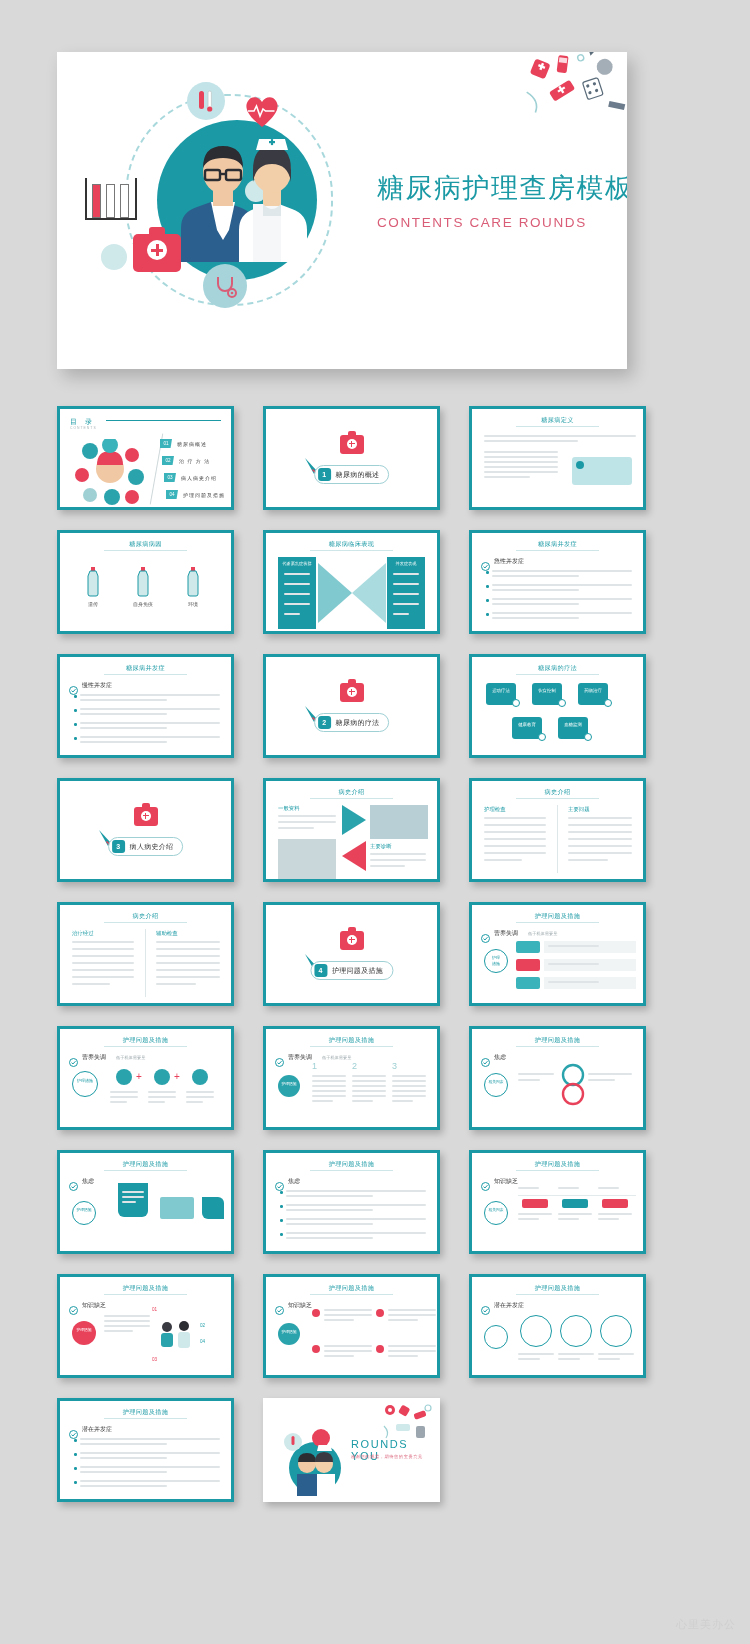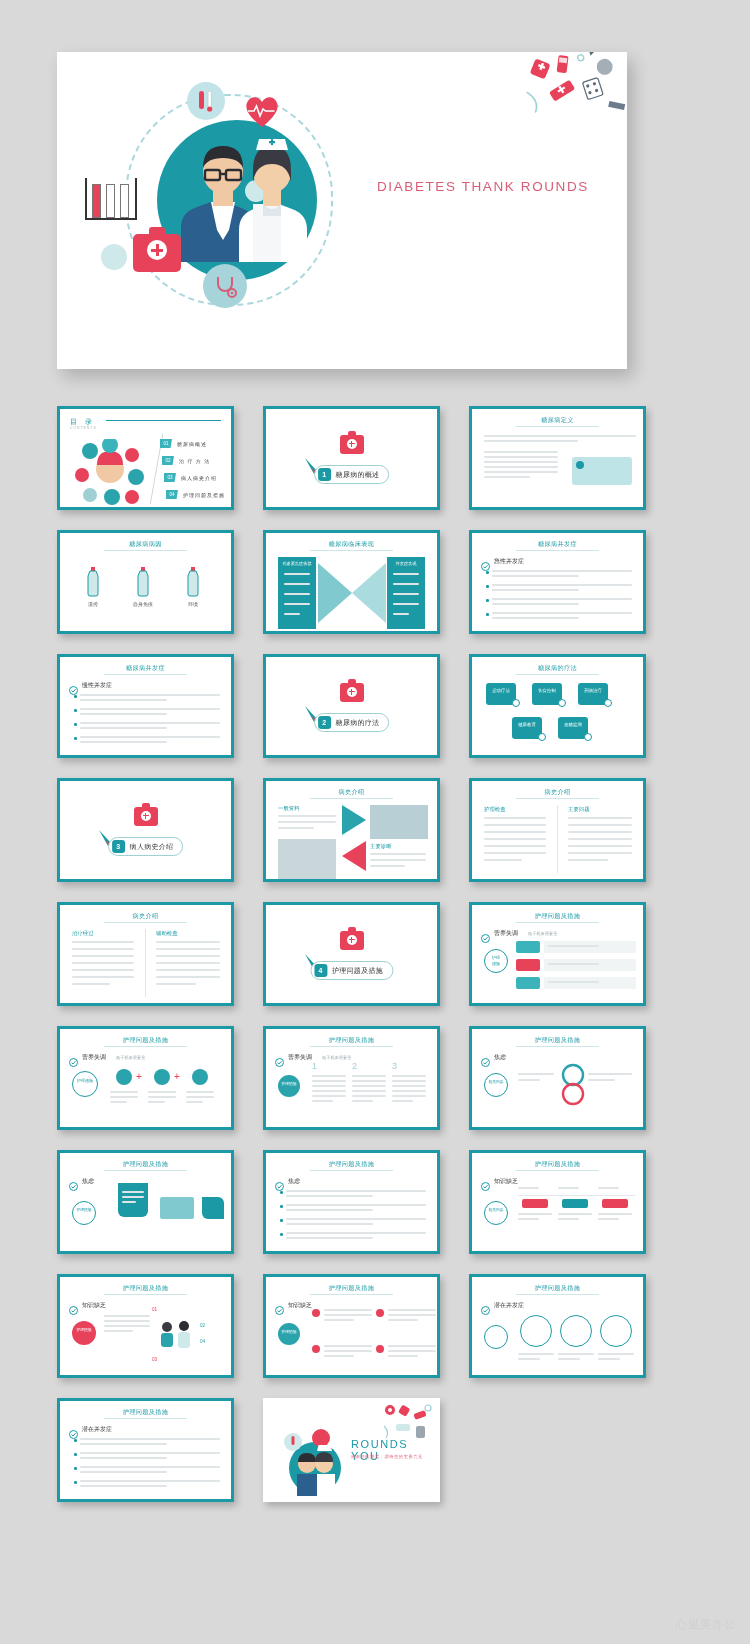--- a/index.html
+++ b/index.html
@@ -240,21 +240,22 @@
           <path d="M86 40 q0-24 19-24 q19 0 19 24 v12 q-3-18-19-18 q-16 0-19 18z" fill="#3a3a42"></path>
           <path d="M89 20 h32 l-3 -11 h-26z" fill="#ffffff"></path>
           <rect x="102" y="11" width="6" height="2.2" fill="#1b9aa5"></rect>
           <rect x="103.9" y="9.1" width="2.2" height="6" fill="#1b9aa5"></rect>
           <path d="M96 74 q9 10 18 0 l0 12 h-18z" fill="#dfe7ea"></path>
         </svg>
       </div>
     </div>
 
     <div class="hero-text">
-      <div class="hero-sub">DIABETES THANK ROUNDS</div>
+      <div class="hero-title">糖尿病护理查房模板</div>
+      <div class="hero-sub">CONTENTS CARE ROUNDS</div>
     </div>
   </div>
 </div>
 
 <div class="grid" id="grid">
     <div class="thumb framed">
       <div class="t-inner">
         <div class="toc-head">目 录</div>
              <div class="toc-head-en">CONTENTS</div>
              <div class="toc-rule"></div>

